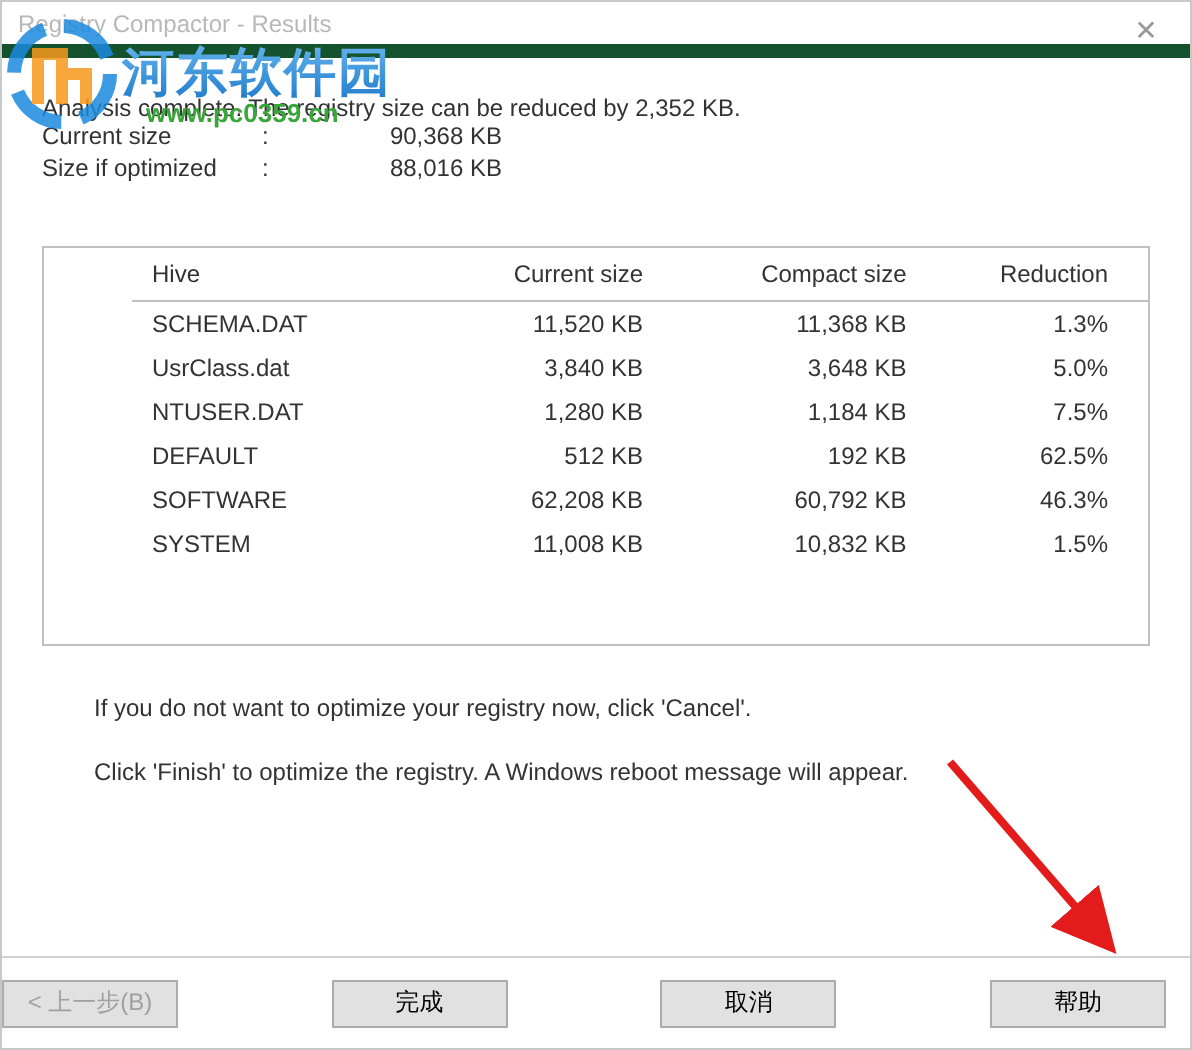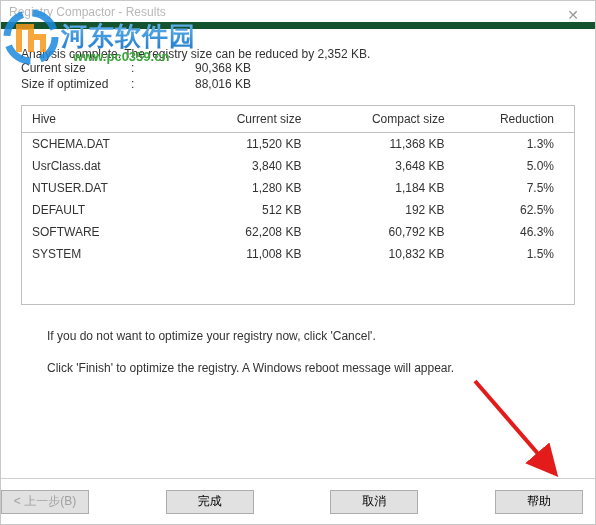--- a/index.html
+++ b/index.html
@@ -51,23 +51,24 @@
     .stats-row {
       display: flex;
       margin-bottom: 2px;
       color: #333;
     }
     .stats-label { width: 110px; }
     .stats-colon { width: 30px; }
     .stats-value { width: 90px; text-align: right; }
     .table-wrap {
       border: 1px solid #c0c0c0;
-      margin-top: 14px;
+      margin-top: 32px;
       height: 200px;
       overflow: hidden;
+      padding-left: 44px;
     }
     table {
       width: 100%;
       border-collapse: collapse;
       font-size: 12px;
     }
     th {
       text-align: left;
       padding: 6px 10px;
       border-bottom: 1px solid #c0c0c0;

